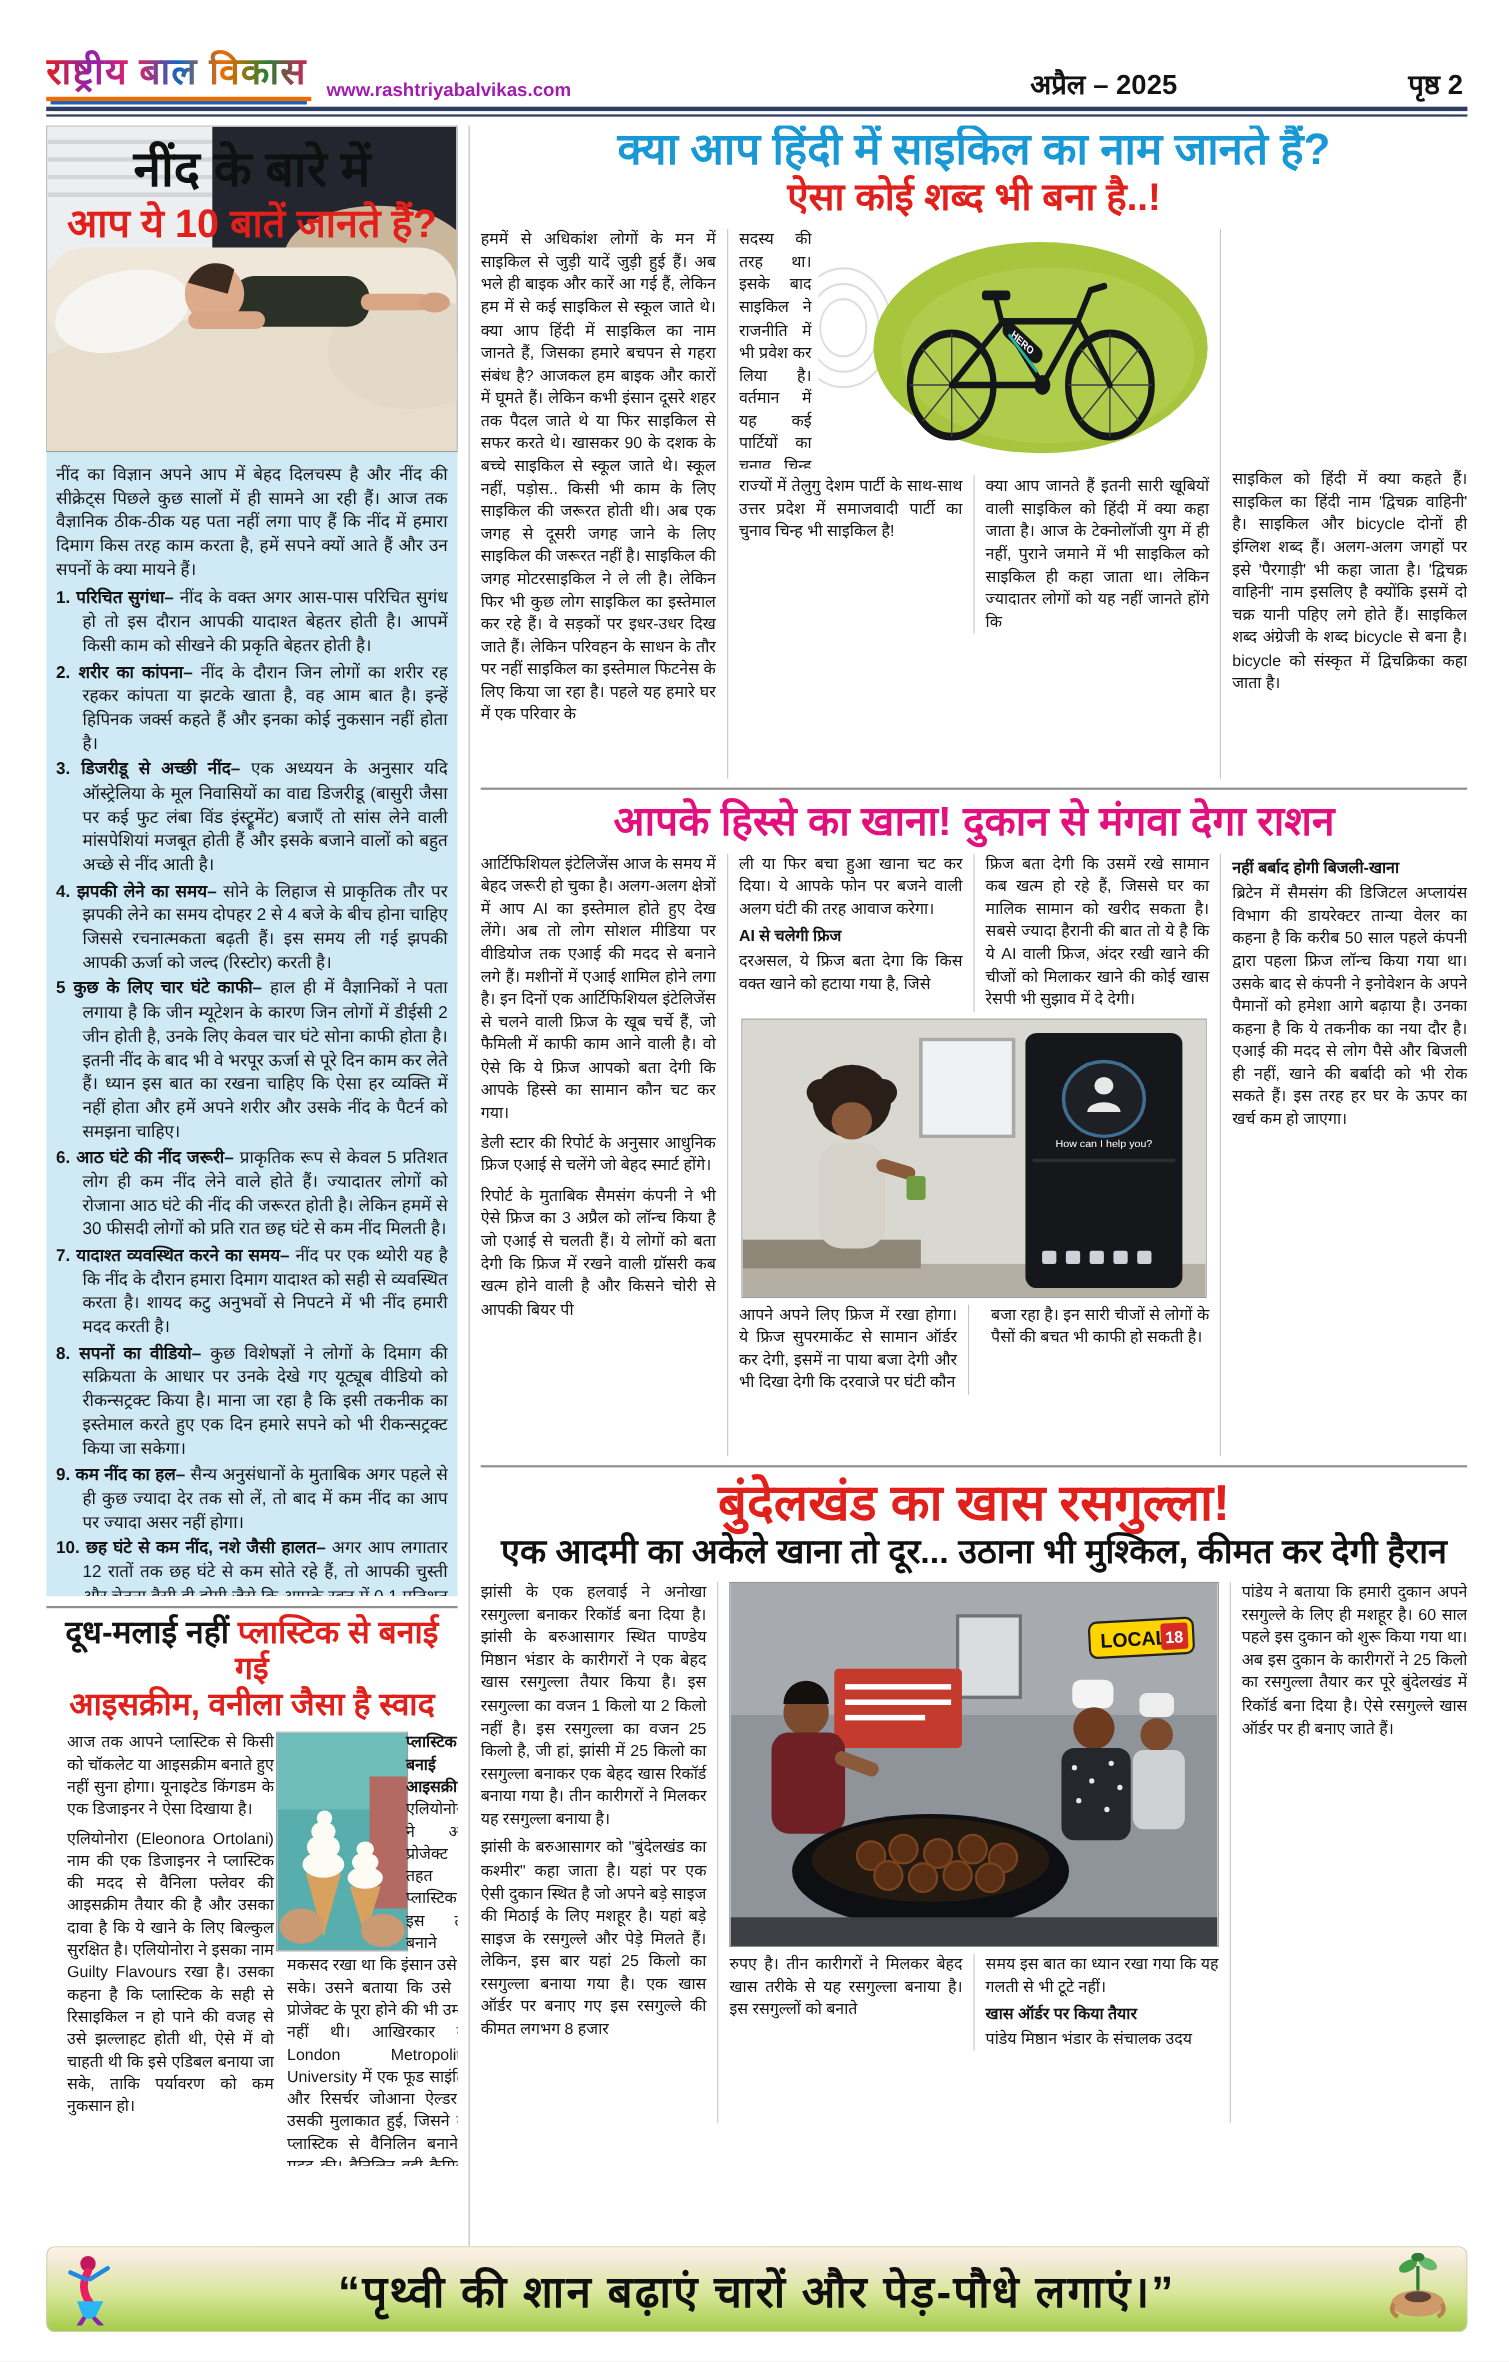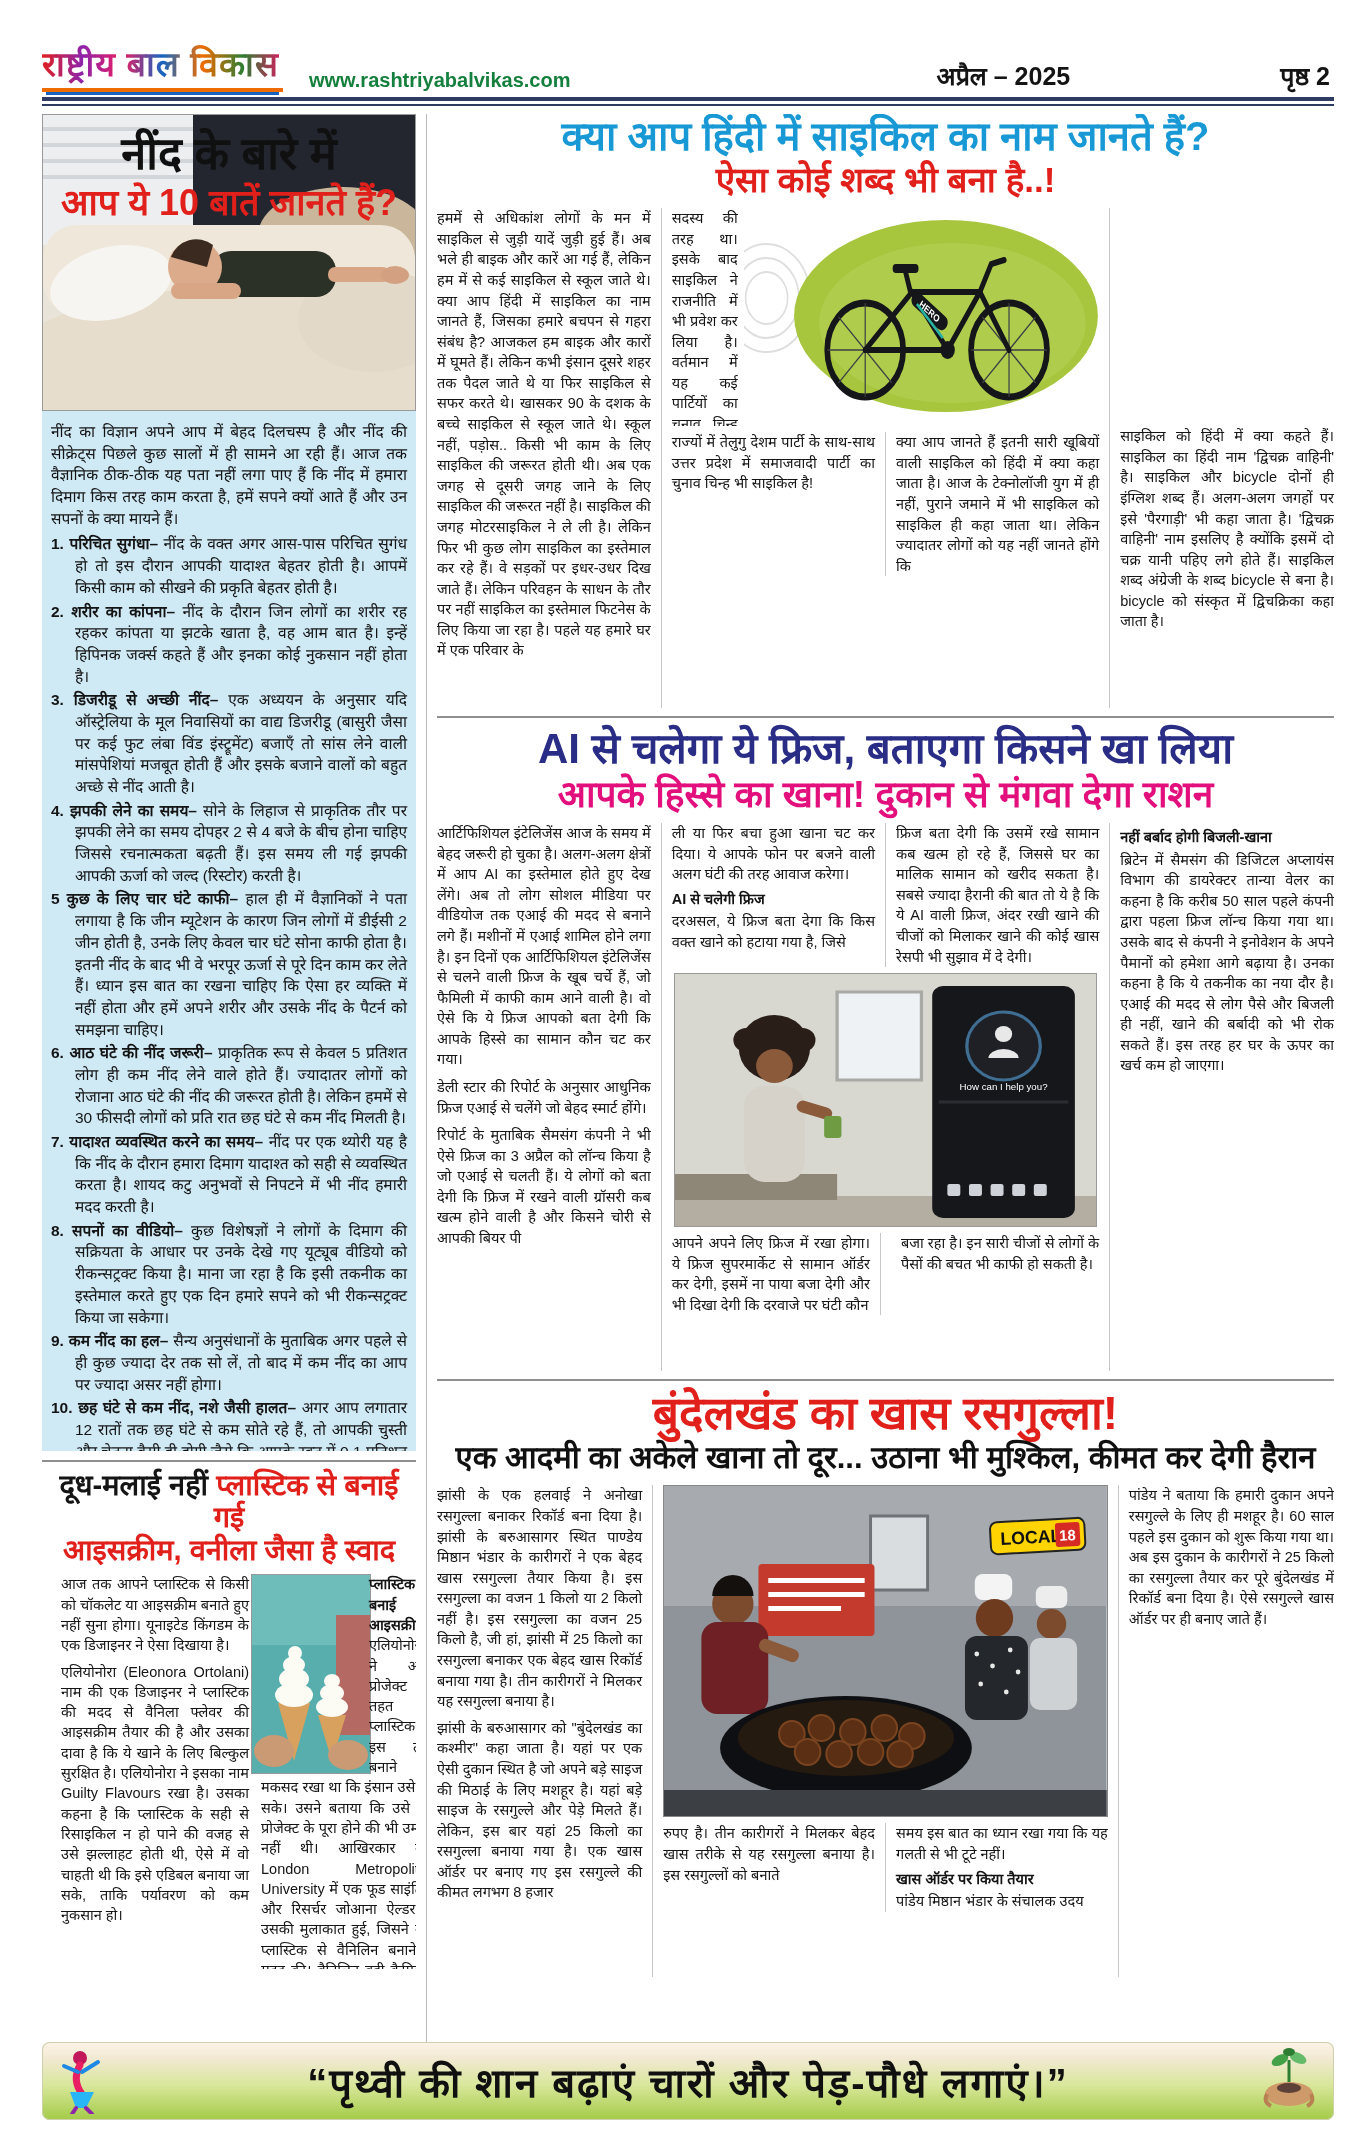--- a/index.html
+++ b/index.html
@@ -6,21 +6,21 @@
   .page{position:relative;width:1372px;height:2147px;background:#ffffff;margin:0 auto;
         font-family:"Liberation Sans","DejaVu Sans",sans-serif;color:#141414;overflow:hidden;}
   .content{position:absolute;left:42px;top:40px;width:1292px;}
 
   
   .hdr{display:flex;align-items:flex-end;height:52px;}
   .logo{font-size:34px;font-weight:bold;letter-spacing:1px;
         background:linear-gradient(90deg,#e02020,#8e24aa,#e91e63,#1565c0,#ef6c00,#2e7d32,#d81b60);
         -webkit-background-clip:text;background-clip:text;color:transparent;
         border-bottom:4px solid #ef6c00;box-shadow:0 7px 0 -4px #1565c0;padding:0 4px 2px 0;}
-  .hdr-url{font-size:20px;font-weight:bold;color:#15803d;margin-left:26px;}
+  .hdr-url{font-size:17px;font-weight:bold;color:#a21caf;margin-left:14px;}
   .hdr-date{font-size:25px;font-weight:bold;margin-left:auto;margin-right:210px;}
   .hdr-page{font-size:25px;font-weight:bold;margin-right:4px;}
   .rule2{margin-top:5px;height:3px;border-top:4px solid #2e3c63;border-bottom:2px solid #2e3c63;}
 
   
   .main{display:flex;margin-top:8px;height:1930px;overflow:hidden;}
   .lcol{width:374px;flex:none;}
   .rcol{flex:1;min-width:0;margin-left:10px;border-left:1px solid #b9b9b9;padding-left:10px;}
 
   .jtxt{text-align:justify;}
@@ -257,21 +257,20 @@
             <div class="bike-c bike-c4">
               <div class="pad"></div>
               <div class="jtxt">साइकिल को हिंदी में क्या कहते हैं। साइकिल का हिंदी नाम 'द्विचक्र वाहिनी' है। साइकिल और bicycle दोनों ही इंग्लिश शब्द हैं। अलग-अलग जगहों पर इसे 'पैरगाड़ी' भी कहा जाता है। 'द्विचक्र वाहिनी' नाम इसलिए है क्योंकि इसमें दो चक्र यानी पहिए लगे होते हैं। साइकिल शब्द अंग्रेजी के शब्द bicycle से बना है। bicycle को संस्कृत में द्विचक्रिका कहा जाता है।</div>
             </div>
           </div>
         </div>
 
         <div class="art-div"></div>
 
         <div>
-          <div class="ai-h1">AI से चलेगा ये फ्रिज, बताएगा किसने खा लिया</div>
           <div class="ai-h2">आपके हिस्से का खाना! दुकान से मंगवा देगा राशन</div>
           <div class="cols ai-body">
             <div class="ai-c jtxt">
               <p>आर्टिफिशियल इंटेलिजेंस आज के समय में बेहद जरूरी हो चुका है। अलग-अलग क्षेत्रों में आप AI का इस्तेमाल होते हुए देख लेंगे। अब तो लोग सोशल मीडिया पर वीडियोज तक एआई की मदद से बनाने लगे हैं। मशीनों में एआई शामिल होने लगा है। इन दिनों एक आर्टिफिशियल इंटेलिजेंस से चलने वाली फ्रिज के खूब चर्चे हैं, जो फैमिली में काफी काम आने वाली है। वो ऐसे कि ये फ्रिज आपको बता देगी कि आपके हिस्से का सामान कौन चट कर गया।</p>
               <p>डेली स्टार की रिपोर्ट के अनुसार आधुनिक फ्रिज एआई से चलेंगे जो बेहद स्मार्ट होंगे।</p>
               <p>रिपोर्ट के मुताबिक सैमसंग कंपनी ने भी ऐसे फ्रिज का 3 अप्रैल को लॉन्च किया है जो एआई से चलती हैं। ये लोगों को बता देगी कि फ्रिज में रखने वाली ग्रॉसरी कब खत्म होने वाली है और किसने चोरी से आपकी बियर पी</p>
             </div>
             <div class="ai-mid">
               <div class="ai-toprow jtxt">
                 <div>

